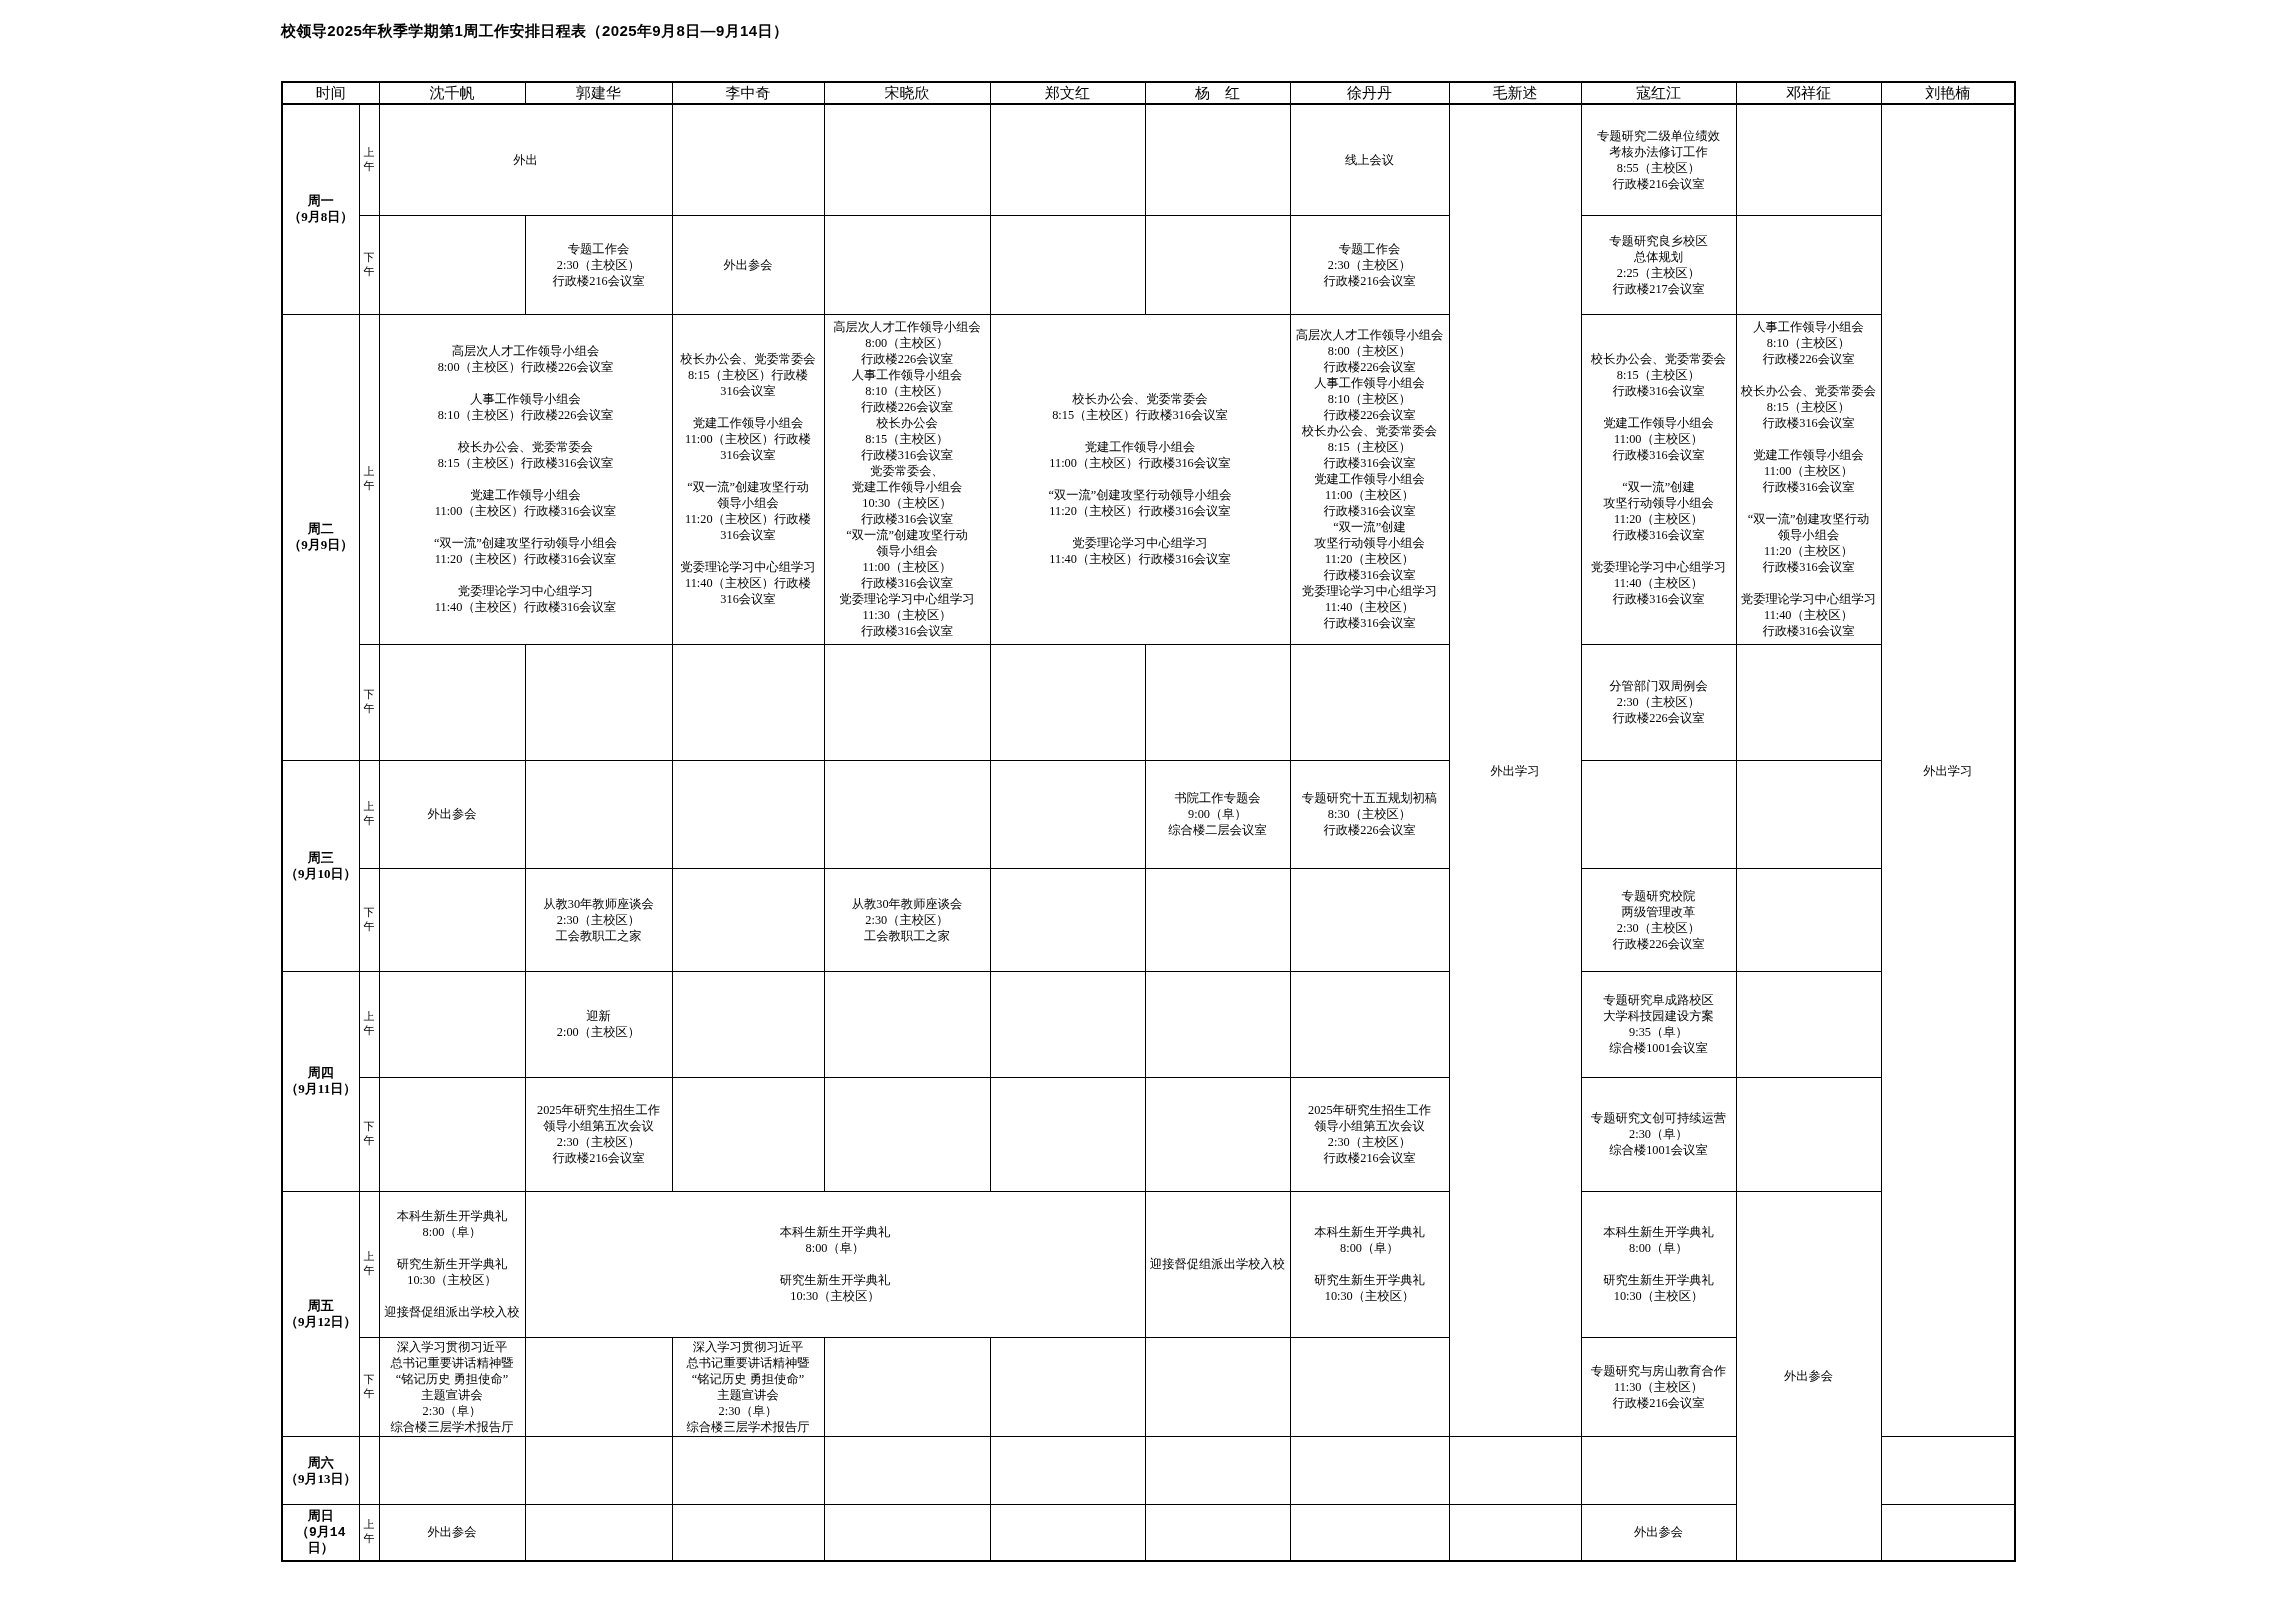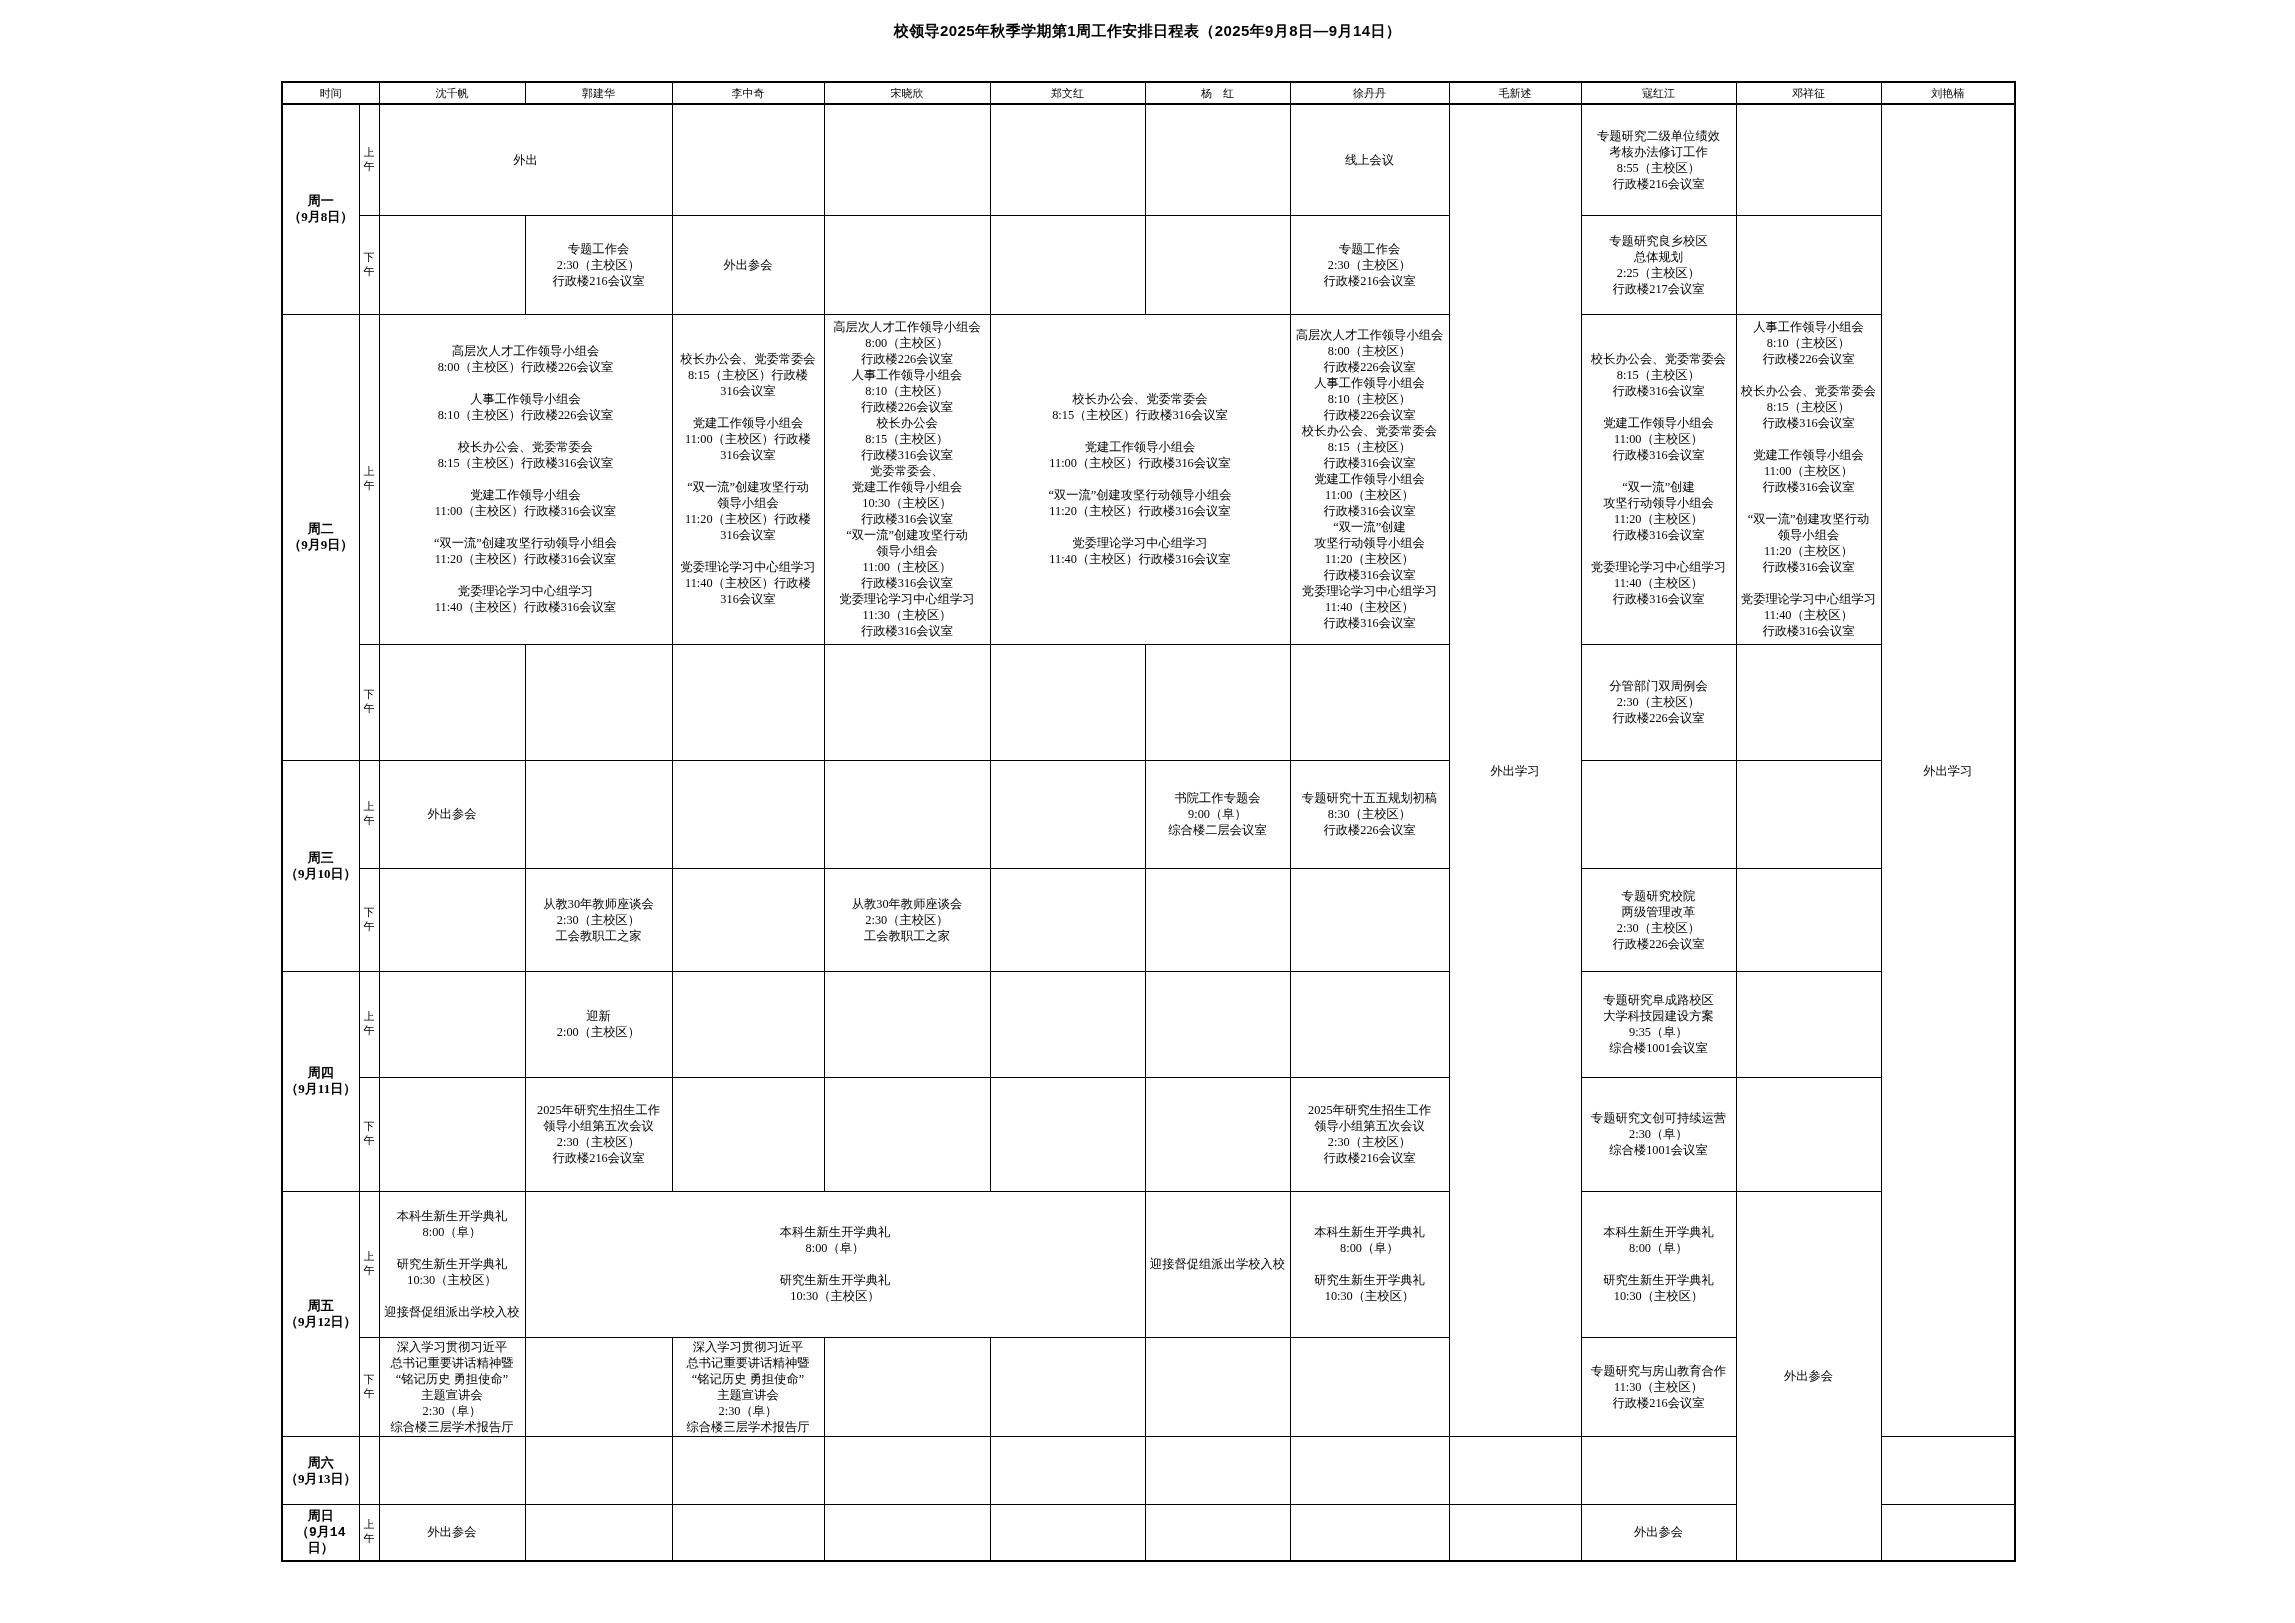--- a/index.html
+++ b/index.html
@@ -2,34 +2,34 @@
 <html style="font-size:11.6px"><head>
 <meta charset="utf-8">
 <style>
   html,body{margin:0;padding:0;}
   body{
     width:2295px;height:1623px;position:relative;background:#ffffff;
     font-family:"Liberation Serif","DejaVu Serif",serif;color:#000;
   }
   .title{
     position:absolute;top:22px;left:281px;width:1733px;
-    text-align:center;font-family:"Liberation Sans","DejaVu Sans",sans-serif;
+    text-align:left;font-family:"Liberation Sans","DejaVu Sans",sans-serif;
     font-size:15px;font-weight:bold;letter-spacing:0.4px;
   }
   table.grid{
     position:absolute;left:281px;top:81px;width:1733px;
     border-collapse:collapse;table-layout:fixed;
     border:2.2px solid #000;
   }
   table.grid th, table.grid td{
     border:1.4px solid #000;padding:0;vertical-align:middle;text-align:center;
     overflow:hidden;
   }
   table.grid thead th{
-    height:20px;font-weight:normal;font-size:11px;border-bottom:2.2px solid #000;
+    height:20px;font-weight:normal;font-size:15px;border-bottom:2.2px solid #000;
   }
   td .ct{
     white-space:pre-line;font-size:12.3px;line-height:16px;
     padding:1.4px 0.7px;
   }
   td.day .ct{font-weight:bold;font-size:13px;line-height:16px;}
   td.ampm .ct{font-size:11px;line-height:13.7px;}
   
   tr.r0{height:111px;} tr.r1{height:99px;} tr.r2{height:330px;}
   tr.r3{height:116px;} tr.r4{height:108px;} tr.r5{height:103px;}

